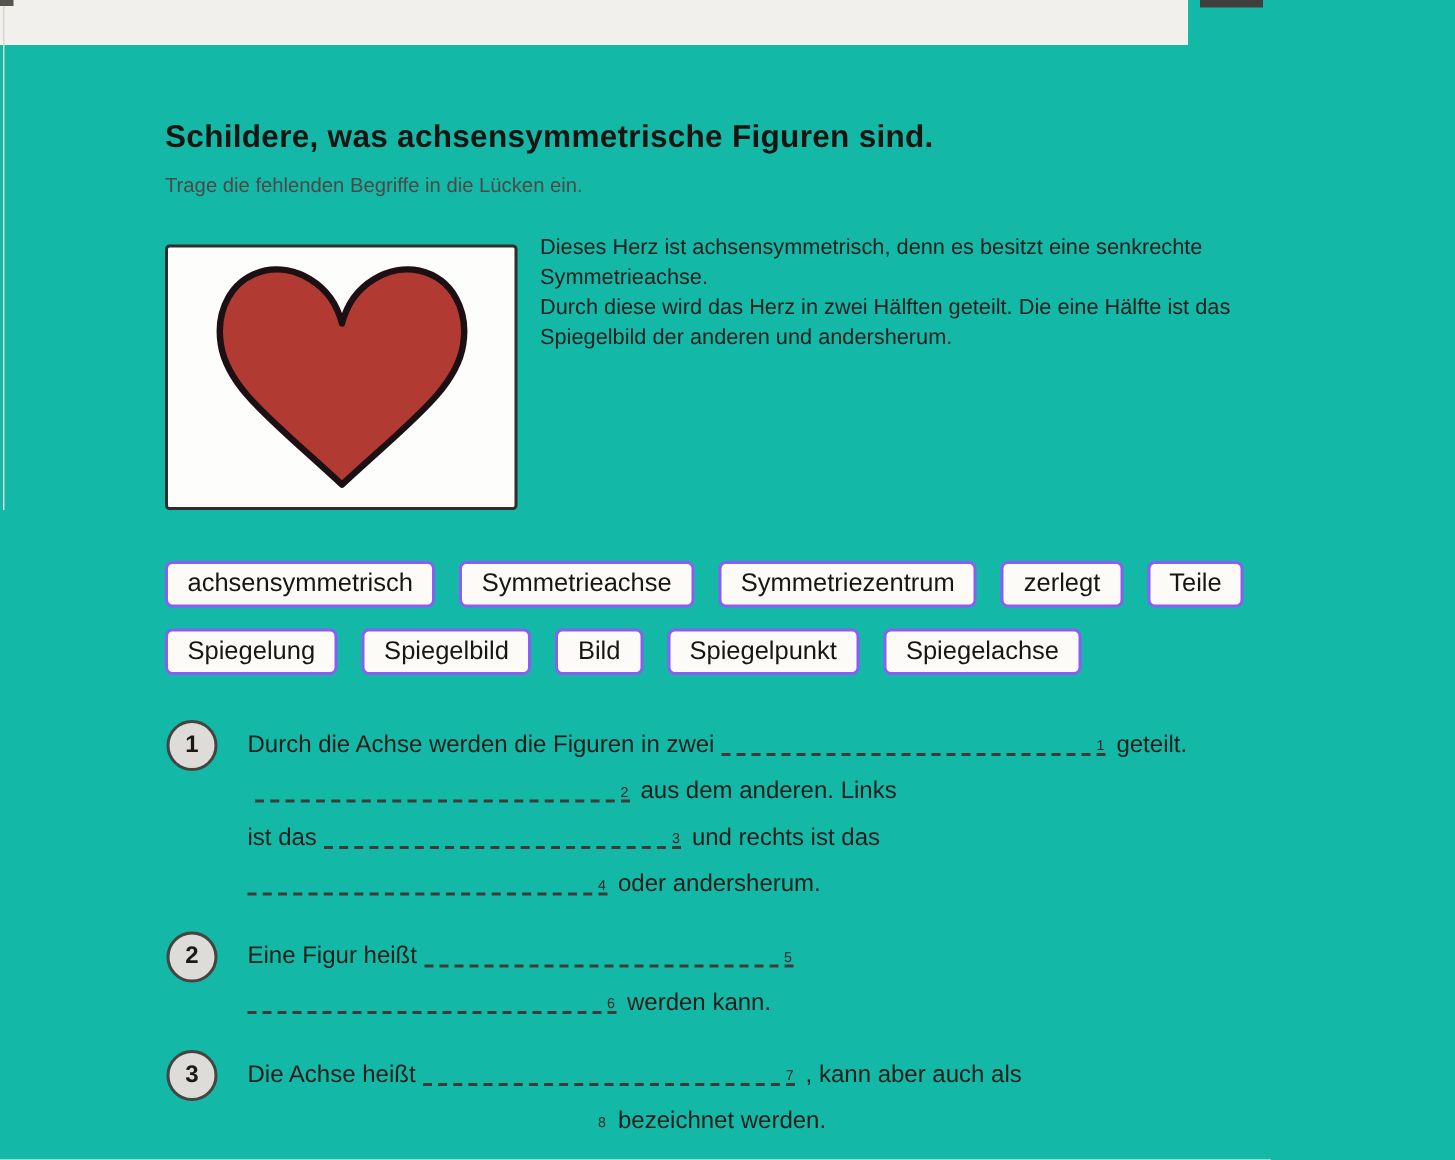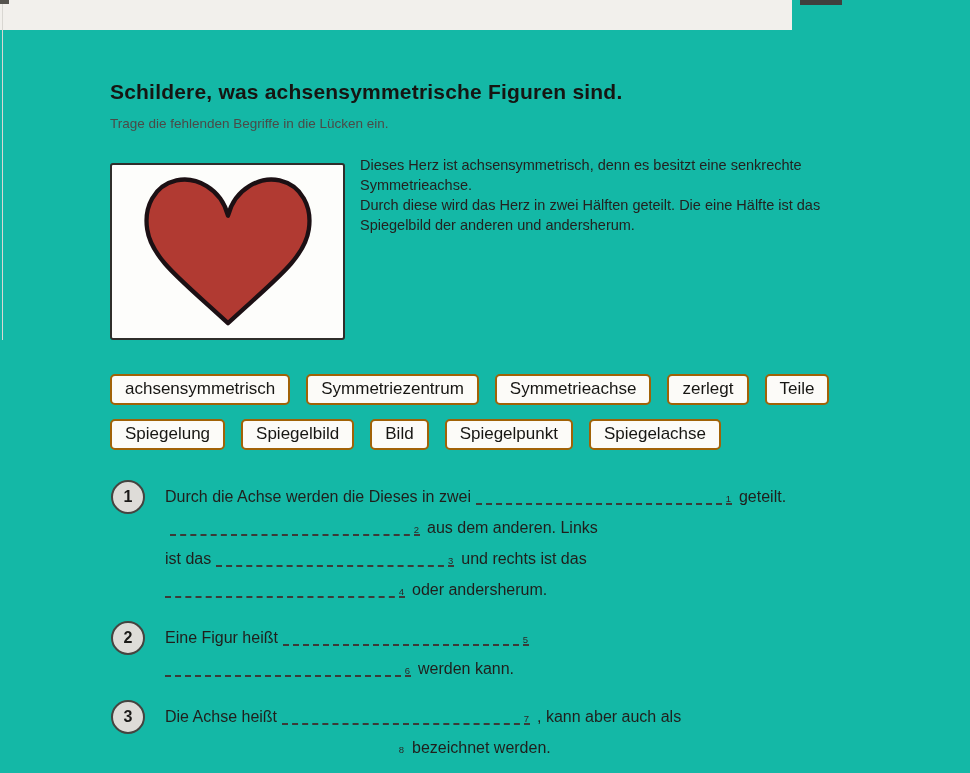--- a/index.html
+++ b/index.html
@@ -39,21 +39,21 @@
   .intro {
     position: absolute; left: 360px; top: 155px; margin: 0; width: 575px;
     font-size: 14.5px; line-height: 20px; white-space: pre-line; color: #232220;
   }
 
   .bank { position: absolute; left: 110px; top: 374px; width: 760px; }
   .bank-row { display: flex; gap: 16px; margin-bottom: 14px; }
   .chip {
     font-family: "Liberation Sans", sans-serif;
     font-size: 17px; color: #171613;
-    background: #fcfbf8; border: 2px solid #a16207; border-radius: 5px;
+    background: #fcfbf8; border: 2px solid #8b5cf6; border-radius: 5px;
     padding: 3px 13px 4px 13px; height: 31px; box-sizing: border-box;
     cursor: pointer; white-space: nowrap;
   }
 
   .ex { position: absolute; left: 111px; display: flex; }
   .numc {
     width: 34px; height: 34px; border-radius: 50%;
     background: #dedcd8; border: 2px solid #454440; box-sizing: border-box;
     display: flex; align-items: center; justify-content: center;
     font-size: 16px; font-weight: bold; color: #1a1917; flex: 0 0 auto;
@@ -92,38 +92,38 @@
   </div>
 
   <p class="intro">Dieses Herz ist achsensymmetrisch, denn es besitzt eine senkrechte
 Symmetrieachse.
 Durch diese wird das Herz in zwei Hälften geteilt. Die eine Hälfte ist das
 Spiegelbild der anderen und andersherum.</p>
 
   <div class="bank">
     <div class="bank-row">
       <button class="chip">achsensymmetrisch</button>
+      <button class="chip">Symmetrieachse</button>
       <button class="chip">Symmetriezentrum</button>
-      <button class="chip">Symmetrieachse</button>
       <button class="chip">zerlegt</button>
       <button class="chip">Teile</button>
     </div>
     <div class="bank-row">
       <button class="chip">Spiegelung</button>
       <button class="chip">Spiegelbild</button>
       <button class="chip">Bild</button>
       <button class="chip">Spiegelpunkt</button>
       <button class="chip">Spiegelachse</button>
     </div>
   </div>
 
   <section class="ex" style="top:480px">
     <div class="numc">1</div>
     <div class="lines">
-      <div class="line"><span>Durch die Achse werden die Dieses in zwei</span><span class="blank" style="width:256px"><span class="bnum">1</span></span><span>geteilt.</span></div>
+      <div class="line"><span>Durch die Achse werden die Figuren in zwei</span><span class="blank" style="width:256px"><span class="bnum">1</span></span><span>geteilt.</span></div>
       <div class="line"><span class="blank" style="width:250px"><span class="bnum">2</span></span><span>aus dem anderen. Links</span></div>
       <div class="line"><span>ist das</span><span class="blank" style="width:238px"><span class="bnum">3</span></span><span>und rechts ist das</span></div>
       <div class="line"><span></span><span class="blank no-line" style="width:240px;border-bottom-color:#3c3b38"><span class="bnum">4</span></span><span>oder andersherum.</span></div>
     </div>
   </section>
 
   <section class="ex" style="top:621px">
     <div class="numc">2</div>
     <div class="lines">
       <div class="line"><span>Eine Figur heißt</span><span class="blank" style="width:246px"><span class="bnum">5</span></span></div>

